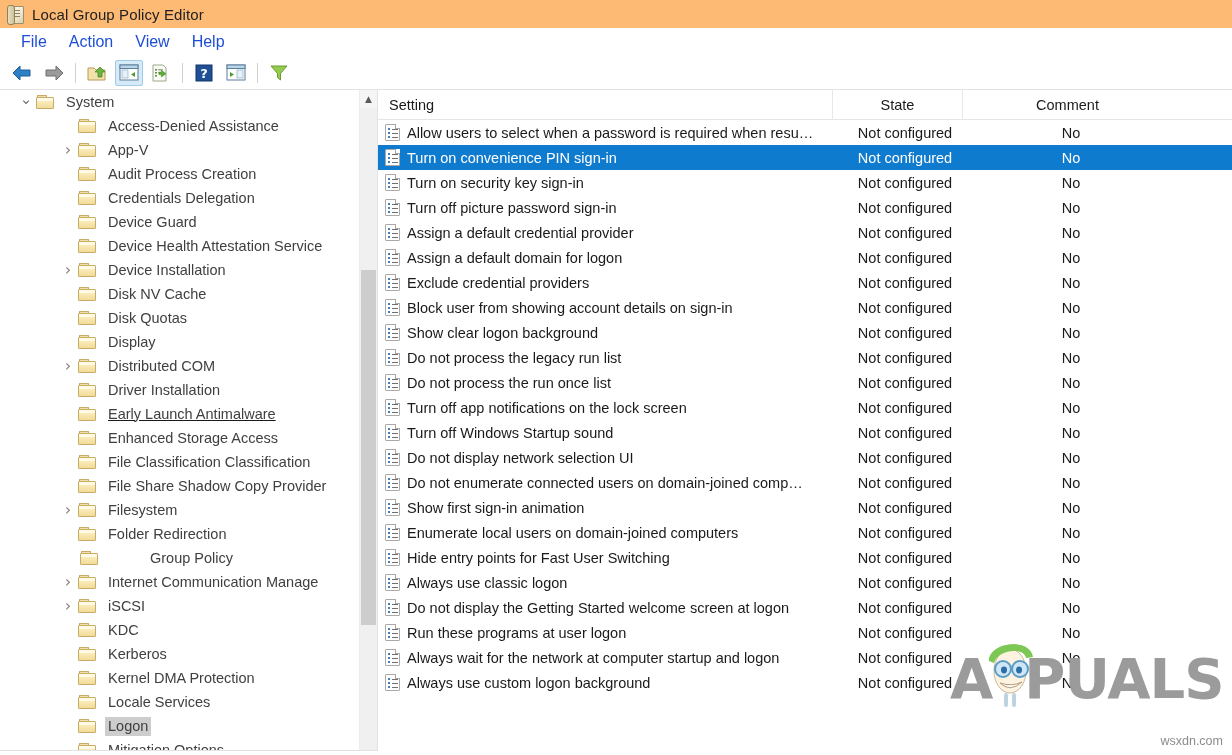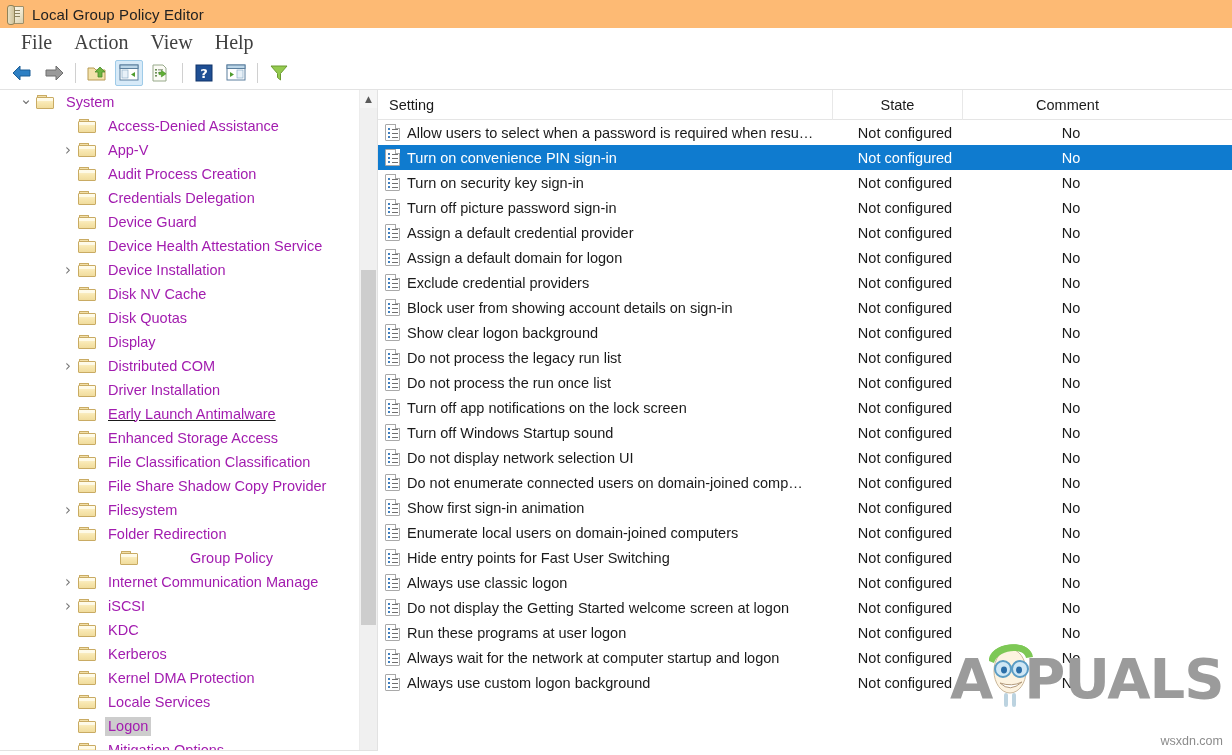--- a/index.html
+++ b/index.html
@@ -65,25 +65,24 @@
   .menubar {
     height: 28px;
     display: flex;
     align-items: center;
     padding-left: 10px;
     background: #ffffff;
     box-sizing: border-box;
   }
   .menu-item {
     padding: 3px 11px;
-    font-size: 20px;
-    color: #404040;
+    font-size: 16px;
+    color: #1d4ed8;
     cursor: default;
     border-radius: 2px;
-    font-family: Liberation Serif, serif;
   }
 
   
   .toolbar {
     height: 34px;
     display: flex;
     align-items: center;
     padding-left: 6px;
     background: #ffffff;
     border-bottom: 1px solid #e3e3e3;
@@ -180,21 +179,21 @@
   }
   .folder .fold {
     position: absolute;
     left: 1px; top: 4px;
     width: 16px; height: 3px;
     background: #fffdf2;
     opacity: .75;
   }
   .tree-label {
     font-size: 14.5px;
-    color: #a21caf;
+    color: #404040;
     padding: 1px 3px;
     line-height: 17px;
   }
   .tree-row.selected .tree-label {
     background: #cdcdcd;
   }
 
   
   .tree-scroll {
     position: absolute;
@@ -604,21 +603,21 @@
         </div>
         <div class="tree-row" style="padding-left: 86px;">
           <span class="twisty" style="margin-left: -28px;"></span>
           <span class="folder">
             <span class="tab"></span>
             <span class="body"></span>
             <span class="fold"></span>
           </span>
           <span class="tree-label">Folder Redirection</span>
         </div>
-        <div class="tree-row" style="padding-left: 88px; gap: 40px;">
+        <div class="tree-row" style="padding-left: 48px; gap: 40px;">
           <span class="twisty" style="margin-left: -28px;"></span>
           <span class="folder">
             <span class="tab"></span>
             <span class="body"></span>
             <span class="fold"></span>
           </span>
           <span class="tree-label">Group Policy</span>
         </div>
         <div class="tree-row" style="padding-left: 86px;">
           <span class="twisty" style="font-size: 15px; margin-left: -28px;">›</span>

